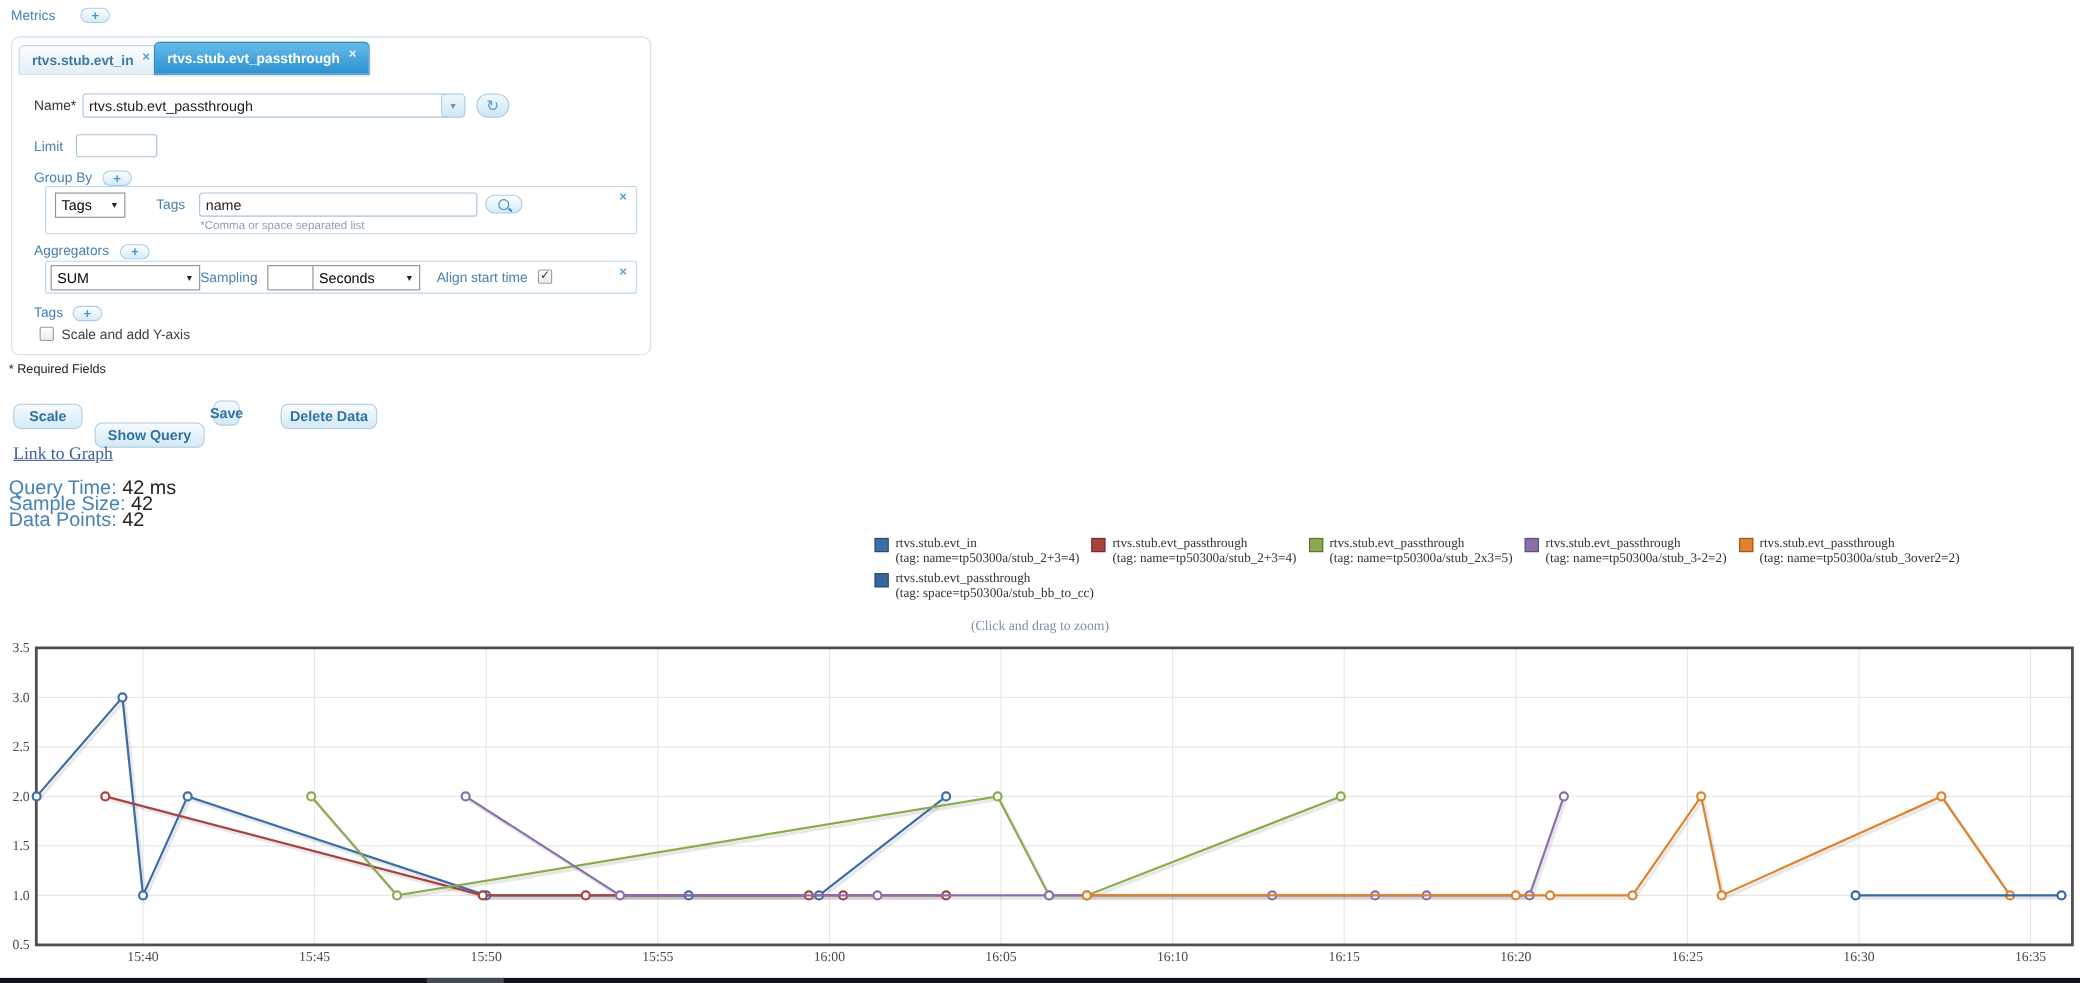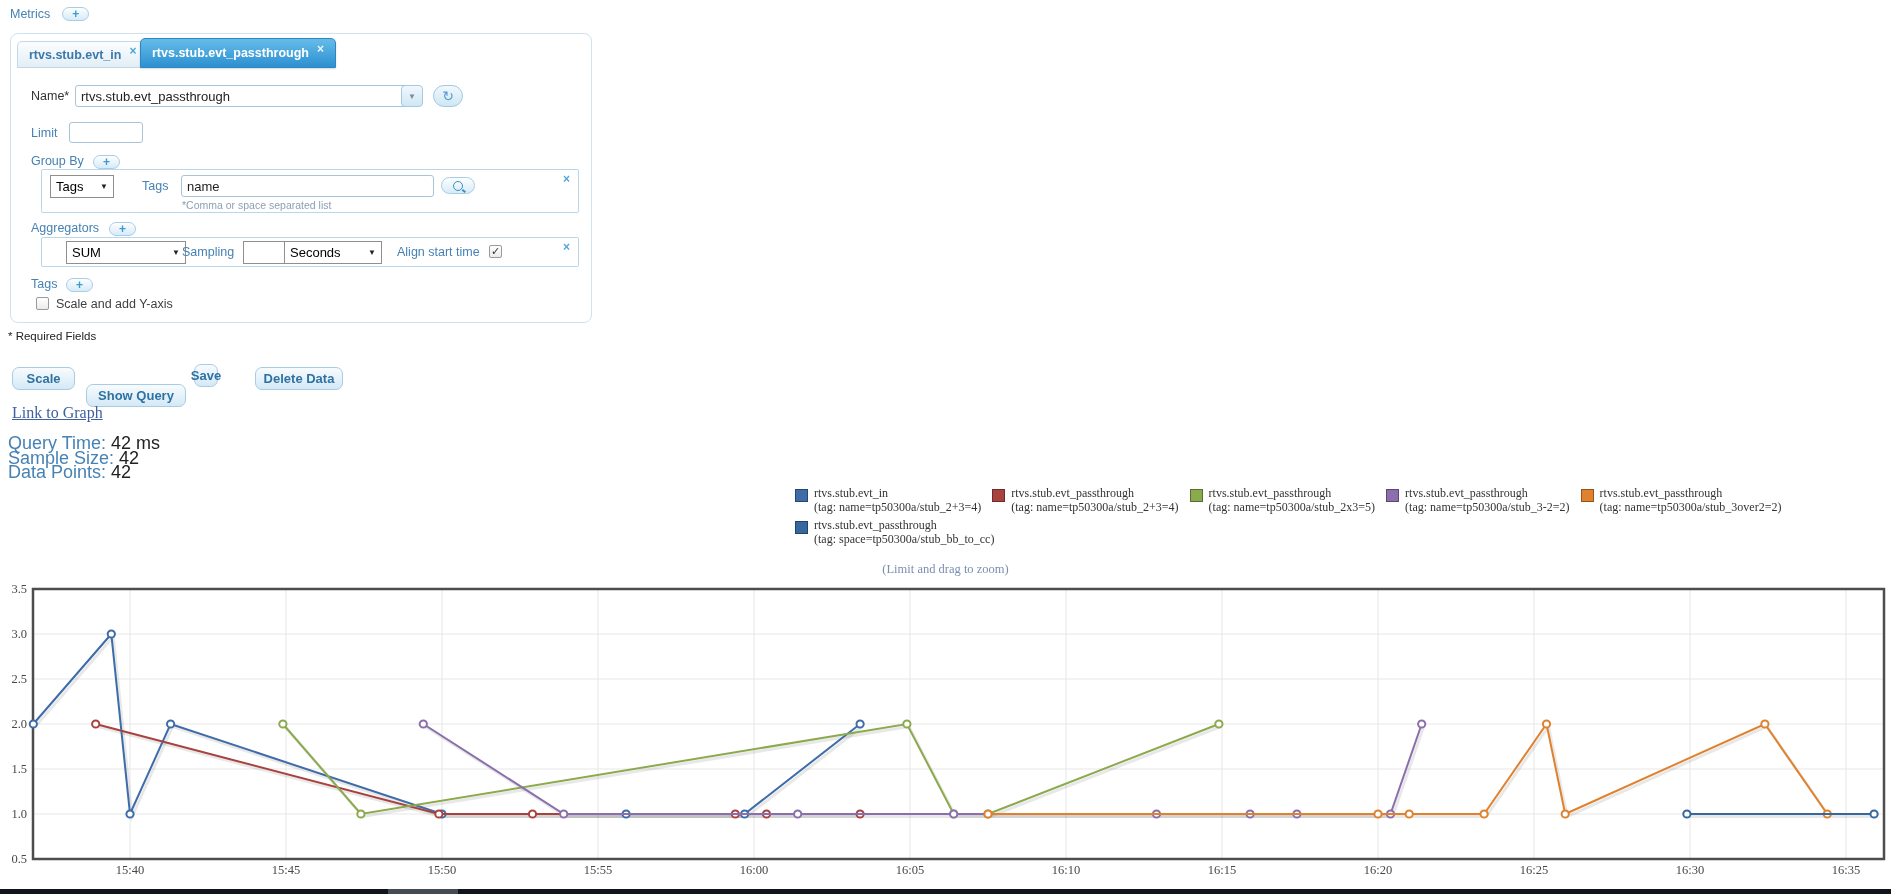--- a/index.html
+++ b/index.html
@@ -8,21 +8,21 @@
 
   .blue-label{color:#4682b4;font-size:12.5px}
   .dark-label{color:#333;font-size:12.5px}
 
   .pill{display:inline-flex;align-items:center;justify-content:center;
         border:1px solid #a9cde6;border-radius:9px;
         background:linear-gradient(#fdfefe,#d7ebf8);
         color:#3b9bd0;font-weight:bold;cursor:pointer;box-sizing:border-box}
   .add-pill{width:27px;height:14px;font-size:12px;line-height:1}
 
-  .metrics-row{position:absolute;left:10px;top:7px;display:flex;align-items:flex-end;gap:12px}
+  .metrics-row{position:absolute;left:10px;top:7px;display:flex;align-items:flex-end;gap:23px}
 
   .form-card{position:absolute;left:10px;top:33px;width:582px;height:290px;
              border:1px solid #cfe2f0;border-radius:8px;background:#fff;box-sizing:border-box}
 
   .tab{position:absolute;display:inline-flex;align-items:center;
        border:1px solid #c2d8e9;border-radius:5px 5px 0 0;
        background:linear-gradient(#fcfdfe,#e2eef6);
        color:#3b79ab;font-weight:bold;font-size:12.5px;padding:0 11px;height:25px;cursor:pointer}
   .tab .x{margin-left:8px;font-size:12px;color:#49a5d9;transform:translateY(-4px)}
   .tab.active{background:linear-gradient(#65bce8,#2d90d1);border-color:#2d86c2;color:#fff;height:28px;
@@ -130,21 +130,21 @@
       <span class="mag"></span>
     </div>
     <span class="x-close" style="right:8px;top:3px">×</span>
     <span class="hint" style="left:140px;top:29px">*Comma or space separated list</span>
   </div>
 
   <span class="blue-label" style="position:absolute;left:20px;top:187px">Aggregators</span>
   <span class="pill add-pill" style="position:absolute;left:98px;top:188px">+</span>
 
   <div class="row-box" style="left:30px;top:203px;width:538px;height:30px">
-    <div class="sel" style="left:24px;top:3px;width:120px">
+    <div class="sel" style="left:4px;top:3px;width:136px">
       <span>SUM</span>
       <span class="arr">▼</span>
     </div>
     <span class="blue-label" style="position:absolute;left:140px;top:7px">Sampling</span>
     <input class="txt" style="left: 201px; top: 3px; width: 31px; height: 23px; border-radius: 0px; border-color: rgb(143, 143, 143); padding-left: 40px;" value="30">
     <div class="sel" style="left:242px;top:3px;width:98px">
       <span>Seconds</span>
       <span class="arr">▼</span>
     </div>
     <span class="blue-label" style="position:absolute;left:355px;top:7px">Align start time</span>
@@ -216,21 +216,21 @@
       <div class="legend-item">
         <span class="swatch" style="background: rgb(53, 104, 158);"></span>
         <div class="legend-texts">
           <div>rtvs.stub.evt_passthrough</div>
           <div>(tag: space=tp50300a/stub_bb_to_cc)</div>
         </div>
       </div>
     </div>
   </div>
 
-<div class="zoom-hint">(Limit and drag to zoom)</div>
+<div class="zoom-hint">(Click and drag to zoom)</div>
 
 <svg width="1891" height="300" style="position:absolute;left:0;top:580px">
     <line x1="130.0" y1="9" x2="130.0" y2="279" stroke="#e7e7e7" stroke-width="1"></line>
     <text x="130.0" y="294" text-anchor="middle">15:40</text>
     <line x1="286.0" y1="9" x2="286.0" y2="279" stroke="#e7e7e7" stroke-width="1"></line>
     <text x="286.0" y="294" text-anchor="middle">15:45</text>
     <line x1="442.0" y1="9" x2="442.0" y2="279" stroke="#e7e7e7" stroke-width="1"></line>
     <text x="442.0" y="294" text-anchor="middle">15:50</text>
     <line x1="598.0" y1="9" x2="598.0" y2="279" stroke="#e7e7e7" stroke-width="1"></line>
     <text x="598.0" y="294" text-anchor="middle">15:55</text>

